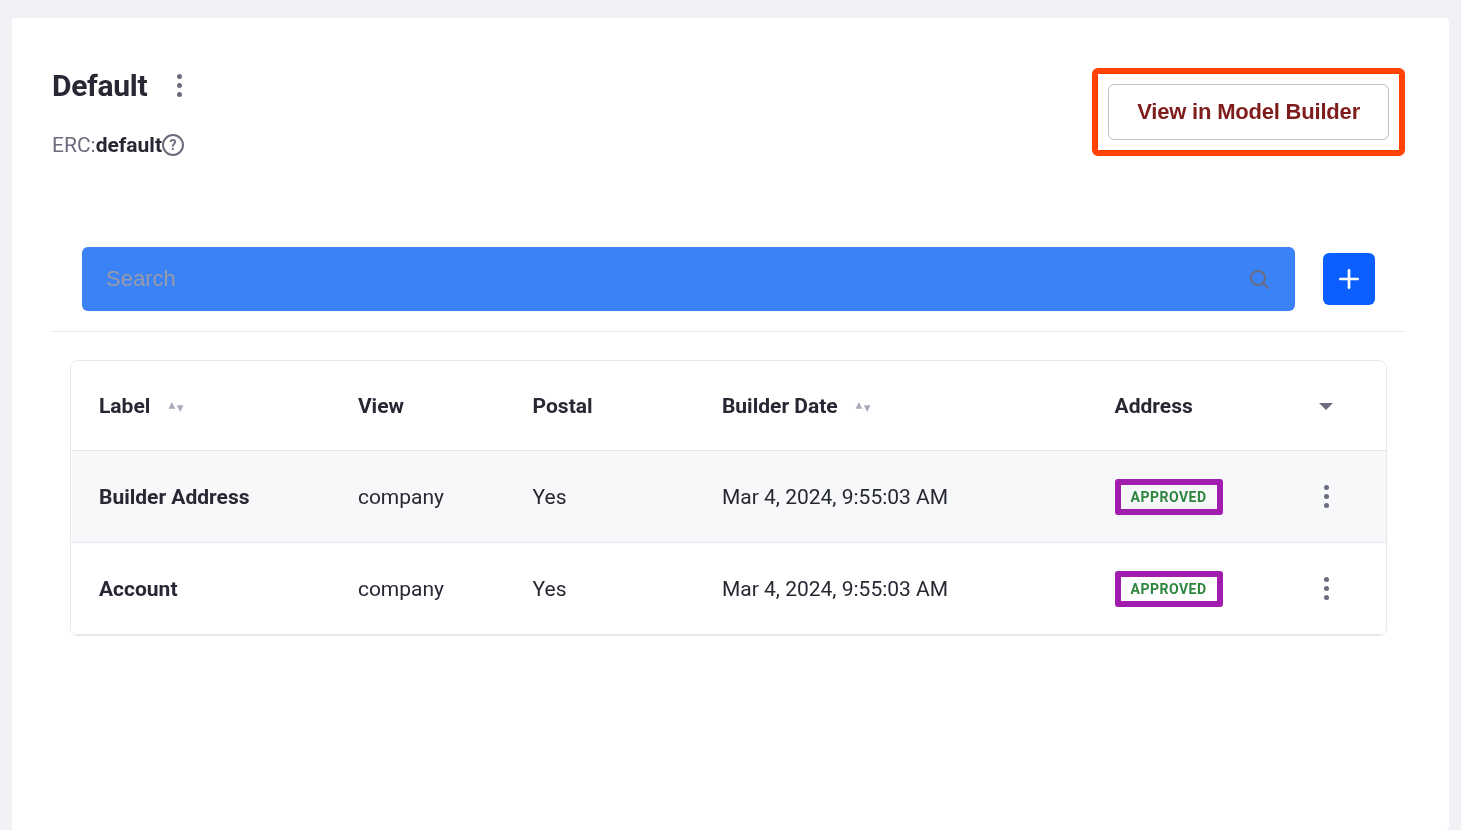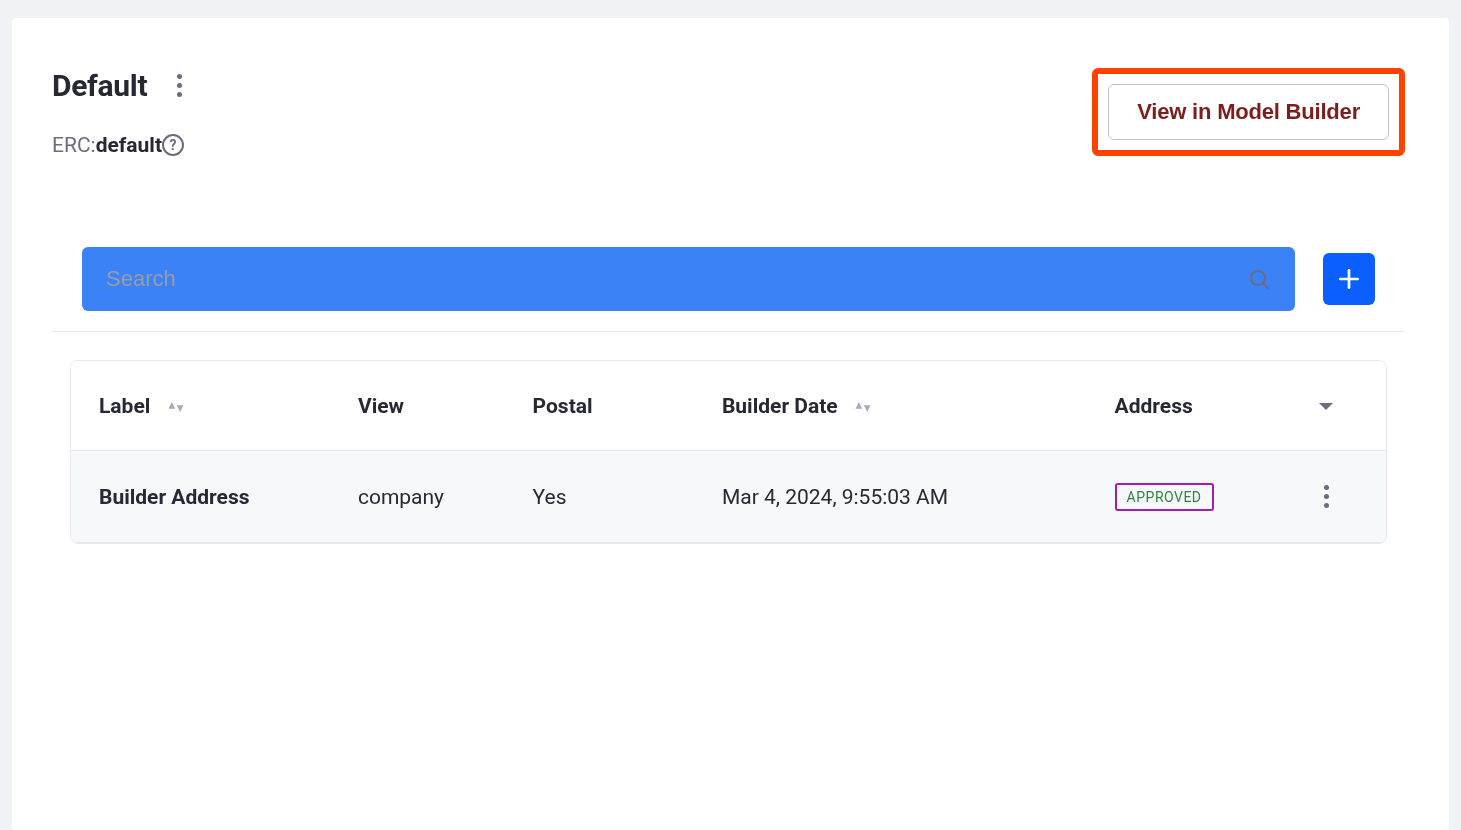--- a/index.html
+++ b/index.html
@@ -133,24 +133,24 @@
   }
   tbody tr:nth-child(odd) td { background: #f7f8f9; }
   tbody tr:nth-child(even) td { background: #fff; }
   .label-cell { font-weight: 700; }
   .sort-icons {
     display: inline-flex; gap: 0px; margin-left: 10px; color: #a7a9bc;
     vertical-align: middle;
   }
   .status-badge {
     display: inline-block;
-    border: 2px solid #a21caf;
+    border: 6px solid #a21caf;
     color: #2e8540;
     font-size: 14px;
-    font-weight: 400;
+    font-weight: 700;
     letter-spacing: 0.5px;
     padding: 4px 10px;
     border-radius: 3px;
   }
   .row-kebab {
     display: flex; align-items: center; justify-content: center;
     cursor: pointer;
     color: #6b6c7e;
   }
   .chevron-down { color: #6b6c7e; display:inline-flex; }
@@ -261,17 +261,33 @@
           <td class="col-actions">
             <div class="row-kebab">
               <div class="kebab-col">
                   <span class="kebab-dot"></span>
                   <span class="kebab-dot"></span>
                   <span class="kebab-dot"></span>
                 </div>
             </div>
           </td>
         </tr>
+        <tr>
+          <td class="label-cell">Account</td>
+          <td>company</td>
+          <td>Yes</td>
+          <td>Mar 4, 2024, 9:55:03 AM</td>
+          <td><span class="status-badge">APPROVED</span></td>
+          <td class="col-actions">
+            <div class="row-kebab">
+              <div class="kebab-col">
+                  <span class="kebab-dot"></span>
+                  <span class="kebab-dot"></span>
+                  <span class="kebab-dot"></span>
+                </div>
+            </div>
+          </td>
+        </tr>
       </tbody>
     </table>
   </div>
 
 </div>
 
 </body></html>

